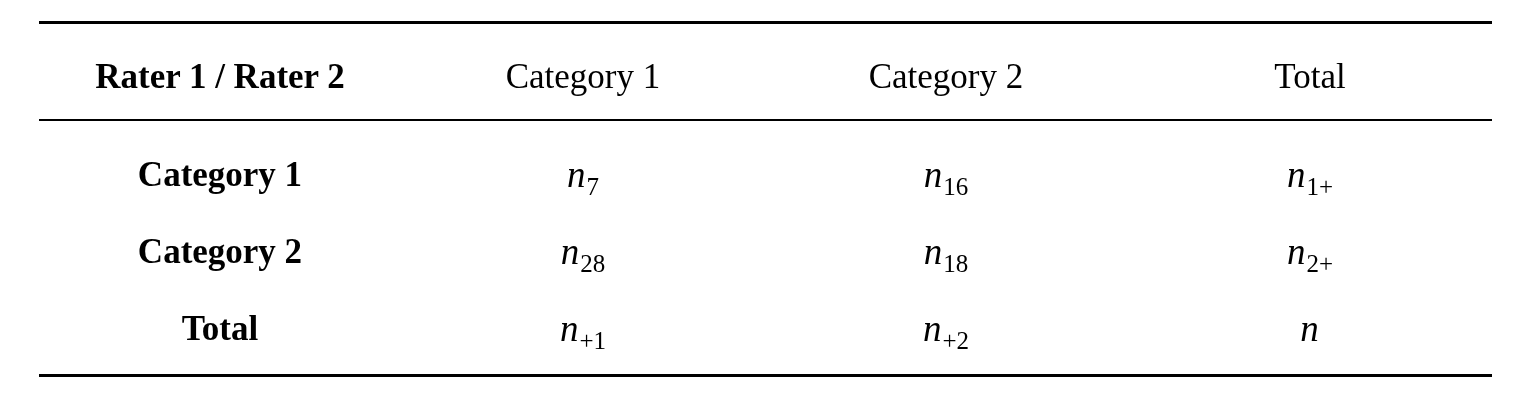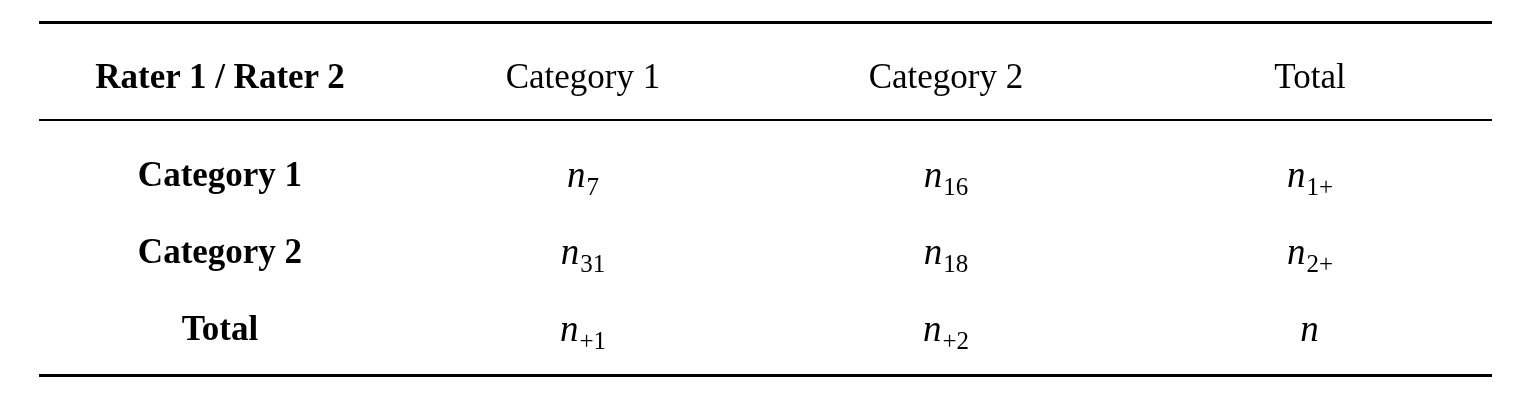--- a/index.html
+++ b/index.html
@@ -82,21 +82,21 @@
 
   <div class="row r1">
     <div class="cell c0">Category 1</div>
     <div class="cell c1 math"><span>n</span><span class="sub">7</span></div>
     <div class="cell c2 math"><span>n</span><span class="sub">16</span></div>
     <div class="cell c3 math"><span>n</span><span class="sub">1+</span></div>
   </div>
 
   <div class="row r2">
     <div class="cell c0">Category 2</div>
-    <div class="cell c1 math"><span>n</span><span class="sub">31</span></div>
+    <div class="cell c1 math"><span>n</span><span class="sub">28</span></div>
     <div class="cell c2 math"><span>n</span><span class="sub">18</span></div>
     <div class="cell c3 math"><span>n</span><span class="sub">2+</span></div>
   </div>
 
   <div class="row r3">
     <div class="cell c0">Total</div>
     <div class="cell c1 math"><span>n</span><span class="sub">+1</span></div>
     <div class="cell c2 math"><span>n</span><span class="sub">+2</span></div>
     <div class="cell c3 math"><span>n</span><span class="sub"></span></div>
   </div>

